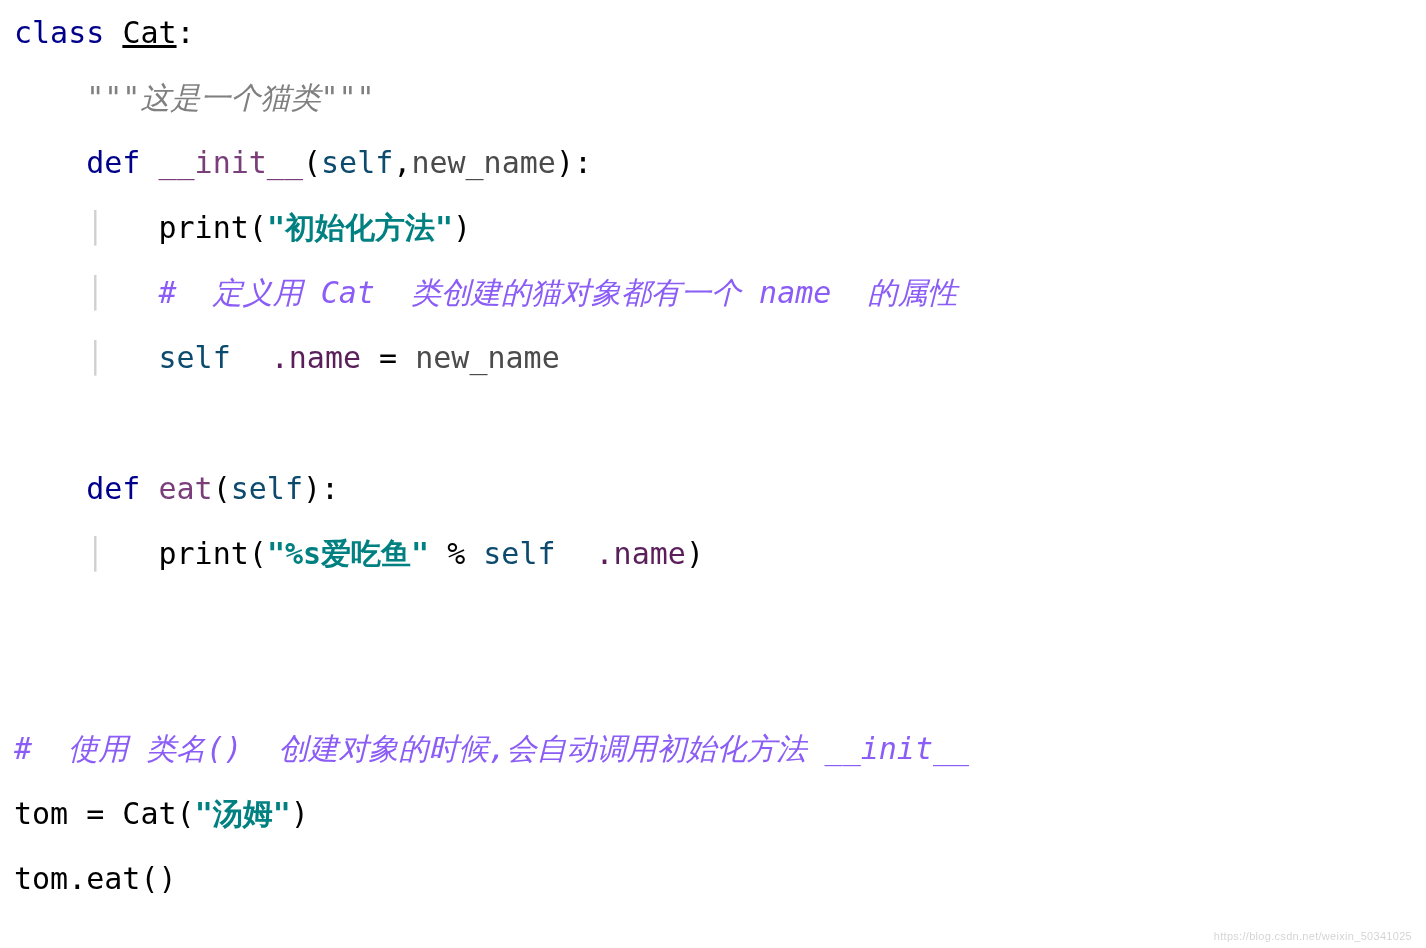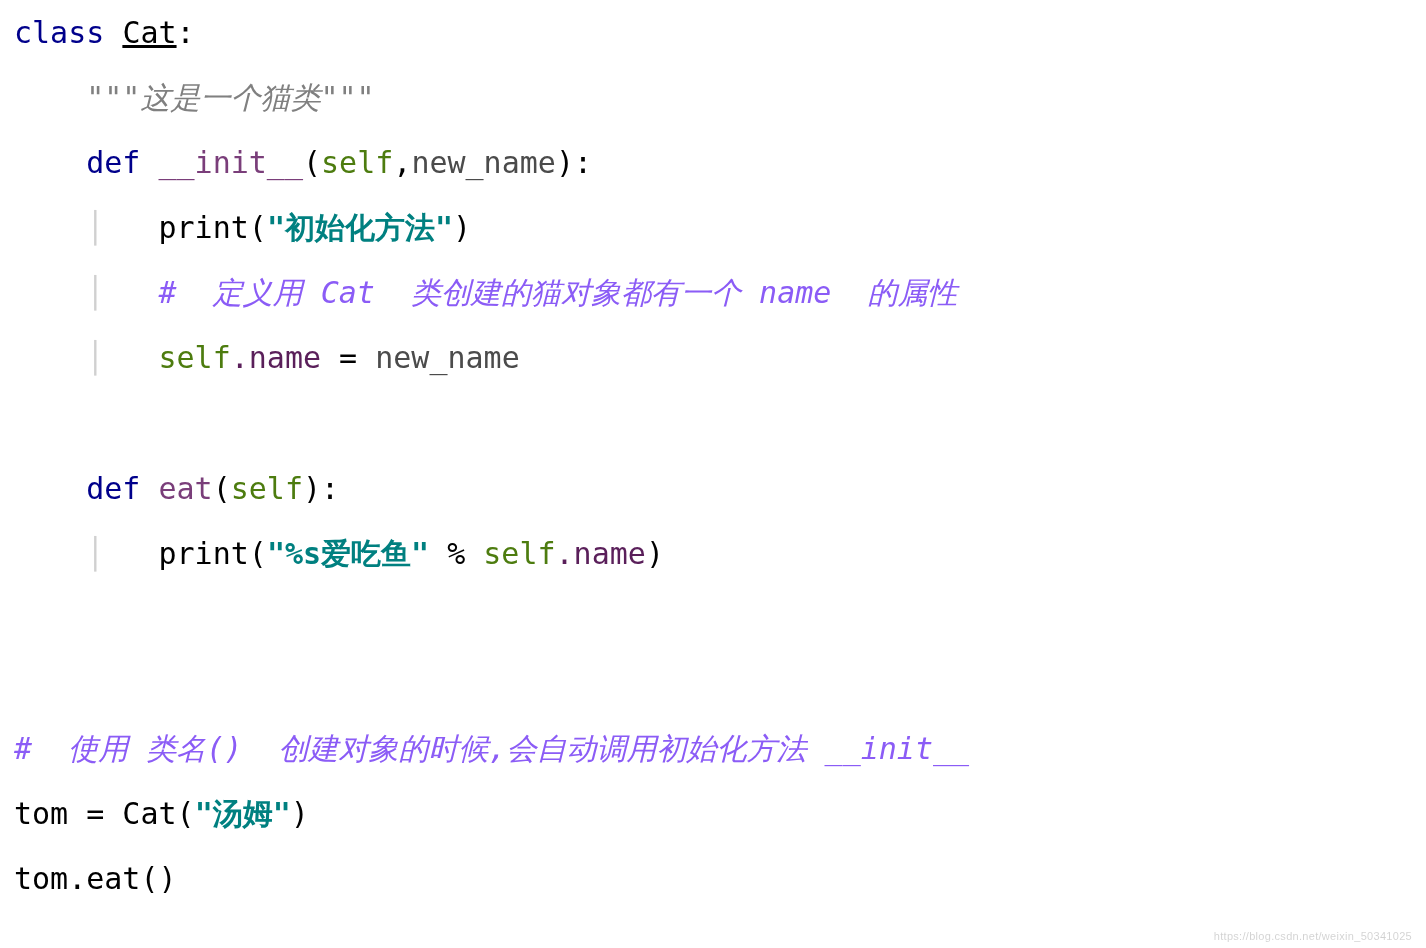--- a/index.html
+++ b/index.html
@@ -15,27 +15,27 @@
     padding: 0 0 0 14px;
     font-family: Consolas, "DejaVu Sans Mono", "Courier New", monospace;
     font-size: 30px;
     line-height: 2.17;
     white-space: pre;
     color: #000000;
   }
   .kw    { color: #00008b; font-weight: normal; }  
   .cls   { color: #000000; text-decoration: underline; }                     
   .fn    { color: #7a3e7a; }                     
-  .self  { color: #4d7c0f; }                     
+  .self  { color: #0c4a6e; }                     
   .param { color: #4b4b4b; text-align: center; }                     
   .call  { color: #000000; }                     
   .str   { color: #008080; font-weight: bold; }  
   .docs  { color: #808080; font-style: italic; } 
   .cmt   { color: #8b5cf6; font-style: italic; } 
-  .attr  { color: #5a1f5a; }                     
+  .attr  { color: #5a1f5a; margin-left: 40px; }                     
   .punct { color: #000000; }                     
   .guide { color: #d0d0d0; }                     
   .watermark {
     position: absolute;
     right: 14px;
     bottom: 6px;
     font-family: Arial, sans-serif;
     font-size: 11px;
     color: rgba(0,0,0,0.18);
     letter-spacing: 0.3px;

